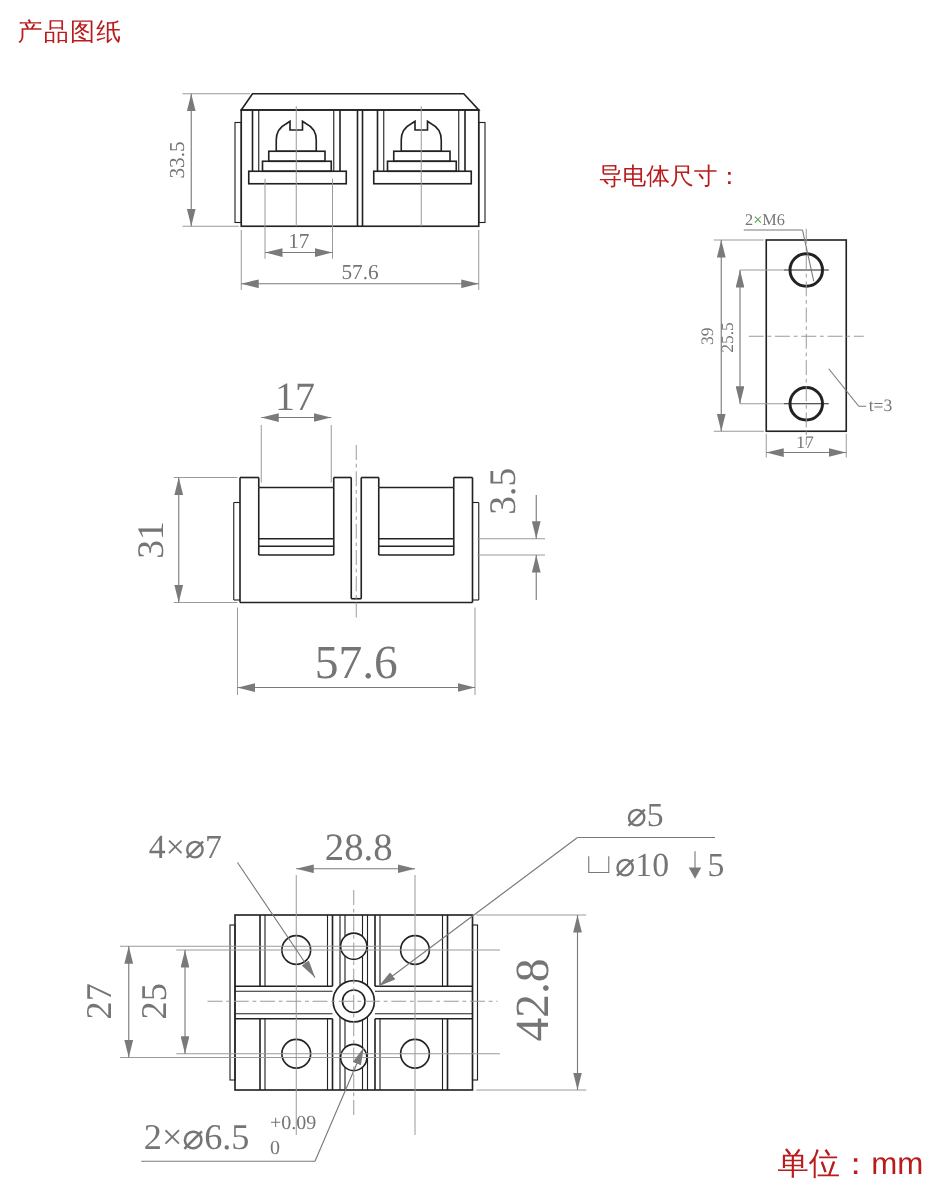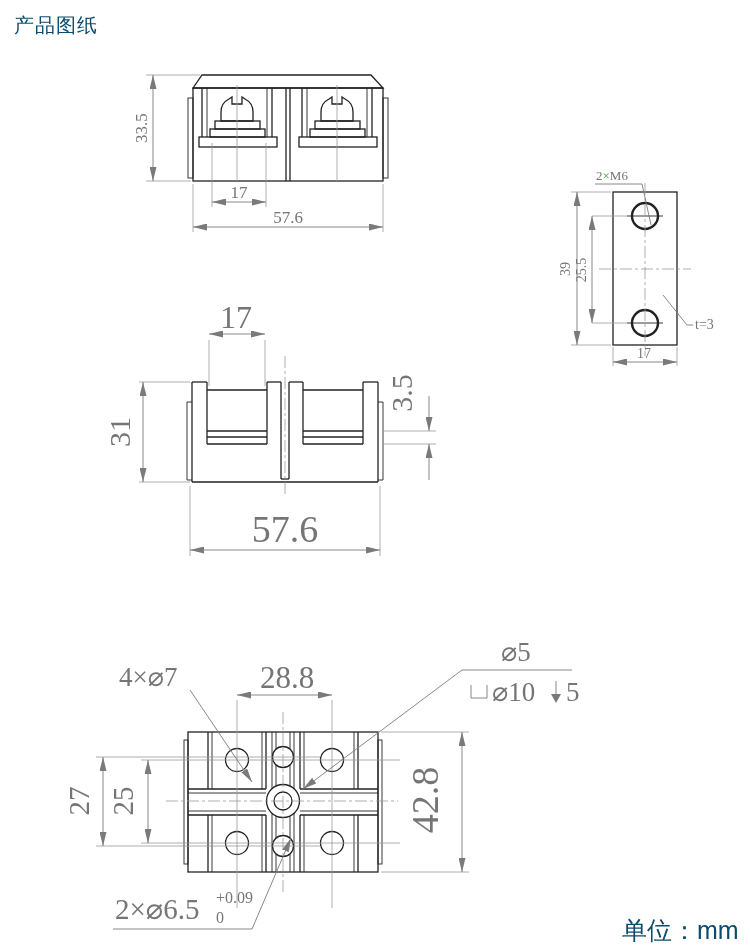--- a/index.html
+++ b/index.html
@@ -1,18 +1,18 @@
 <!DOCTYPE html>
 <html><head>
 <meta charset="utf-8">
 <style>
   html,body{margin:0;padding:0;background:#ffffff;}
   .page{position:relative;width:750px;height:948px;background:#fff;overflow:hidden;
         font-family:"Liberation Sans","DejaVu Sans",sans-serif;}
-  .teal-label{position:absolute;color:#0c4a6e;}
+  .teal-label{position:absolute;color:#b91c1c;}
   .page-title{left:14px;top:12px;font-size:20px;letter-spacing:1px;}
   .conductor-heading{left:479px;top:128px;font-size:19px;}
   .unit-label{left:622px;top:914px;font-size:25px;}
   svg{position:absolute;left:0;top:0;}
   
   .blk{stroke:#222222;stroke-width:1.3;fill:none;}
   .blk-thin{stroke:#222222;stroke-width:0.9;fill:none;}
   .blk-thick{stroke:#222222;stroke-width:2.4;fill:none;}
   .ext{stroke:#9a9a9a;stroke-width:0.8;fill:none;}
   .dim{stroke:#7a7a7a;stroke-width:0.9;fill:none;}
@@ -21,20 +21,21 @@
   .dimtxt{fill:#757575;font-family:"Liberation Serif","DejaVu Serif","DejaVu Sans",serif;}
   .mid{text-anchor:middle;}
   .greentxt{fill:#3aa03a;}
 </style>
 </head>
 <body>
 
 <div class="page">
 
   <div class="teal-label page-title">产品图纸</div>
+  <div class="teal-label conductor-heading">导电体尺寸：</div>
   <div class="teal-label unit-label">单位：mm</div>
 
   <svg width="750" height="948" viewBox="0 0 750 948">
     <defs>
       <marker id="arr" markerUnits="userSpaceOnUse" markerWidth="14" markerHeight="7" refX="14" refY="3.5" orient="auto-start-reverse">
         <path d="M0,0 L14,3.5 L0,7 Z" fill="#7a7a7a"></path>
       </marker>
     </defs>
 
     <g>

